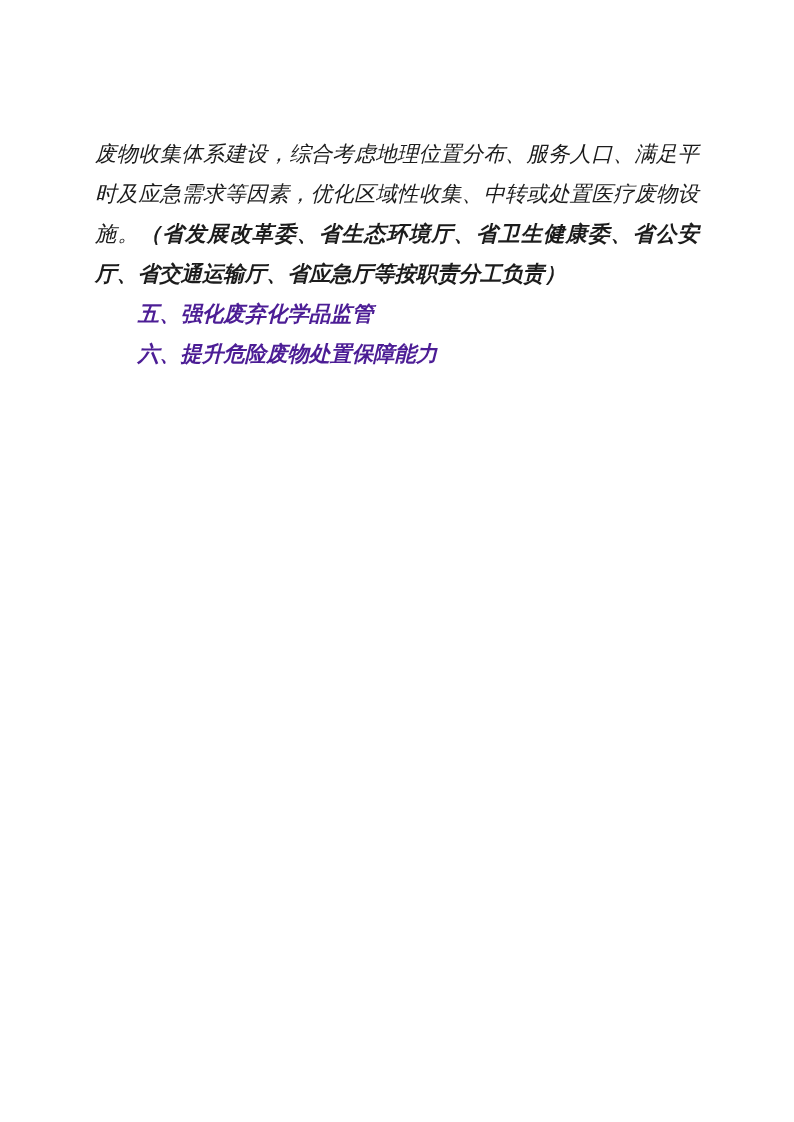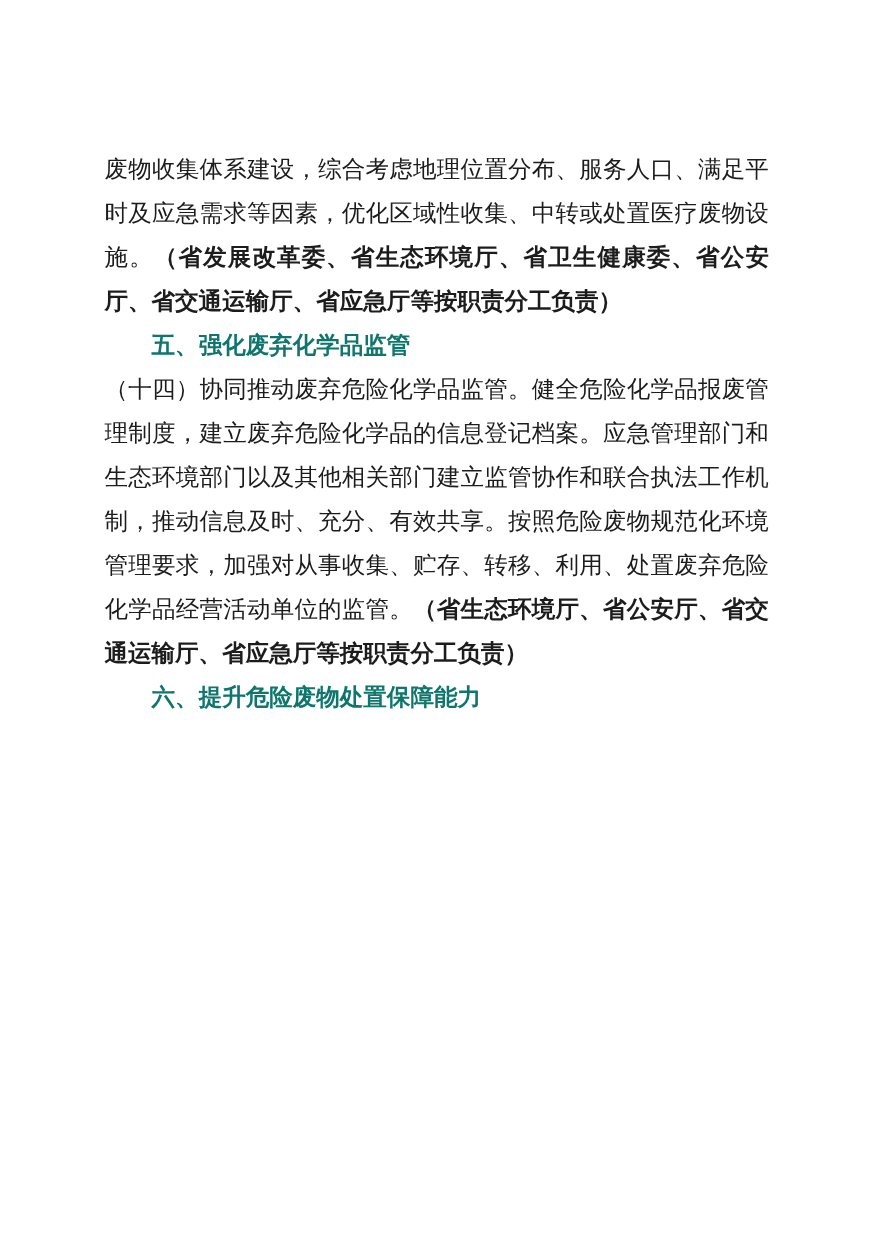--- a/index.html
+++ b/index.html
@@ -7,20 +7,21 @@
     width: 794px; height: 1122px;
     background: #ffffff;
     font-family: "Liberation Serif", serif;
   }
   .page {
     position: relative;
     width: 794px; height: 871px;
     background: #ffffff;
     color: #1c1c1c;
     overflow: hidden;
+    font-style: italic;
   }
   .doc-body {
     position: absolute;
     left: 95px; top: 134px;
     width: 604px;
     font-size: 21.4px;
     line-height: 40px;
     text-align: justify;
     text-justify: inter-character;
     color: #1c1c1c;
@@ -34,21 +35,21 @@
     font-family: "Liberation Sans", sans-serif;
     font-weight: 700;
   }
   .heading {
     font-family: "Liberation Sans", sans-serif;
     font-weight: 700;
     font-size: 21.4px;
     line-height: 40px;
     text-indent: 2em;
     text-align: left;
-    color: #0f766e;
+    color: #4c1d95;
   }
   .page-footer {
     position: absolute;
     top: 998px;
     right: 112px;
     font-family: "Liberation Serif", serif;
     font-size: 20px;
     line-height: 26px;
     letter-spacing: 2px;
     color: #262626;
@@ -58,21 +59,20 @@
 <body>
 
 <div class="page">
 
   <div class="doc-body">
 
     <p class="para"><span class="run-normal">废物收集体系建设，综合考虑地理位置分布、服务人口、满足平时及应急需求等因素，优化区域性收集、中转或处置医疗废物设施。</span><span class="run-bold">（省发展改革委、省生态环境厅、省卫生健康委、省公安厅、省交通运输厅、省应急厅等按职责分工负责）</span></p>
 
     <h2 class="heading">五、强化废弃化学品监管</h2>
 
-    <p class="para"><span class="run-normal">（十四）协同推动废弃危险化学品监管。健全危险化学品报废管理制度，建立废弃危险化学品的信息登记档案。应急管理部门和生态环境部门以及其他相关部门建立监管协作和联合执法工作机制，推动信息及时、充分、有效共享。按照危险废物规范化环境管理要求，加强对从事收集、贮存、转移、利用、处置废弃危险化学品经营活动单位的监管。</span><span class="run-bold">（省生态环境厅、省公安厅、省交通运输厅、省应急厅等按职责分工负责）</span></p>
 
     <h2 class="heading">六、提升危险废物处置保障能力</h2>
 
 
   </div>
 
   <div class="page-footer">— 8 —</div>
 
 </div>
 

